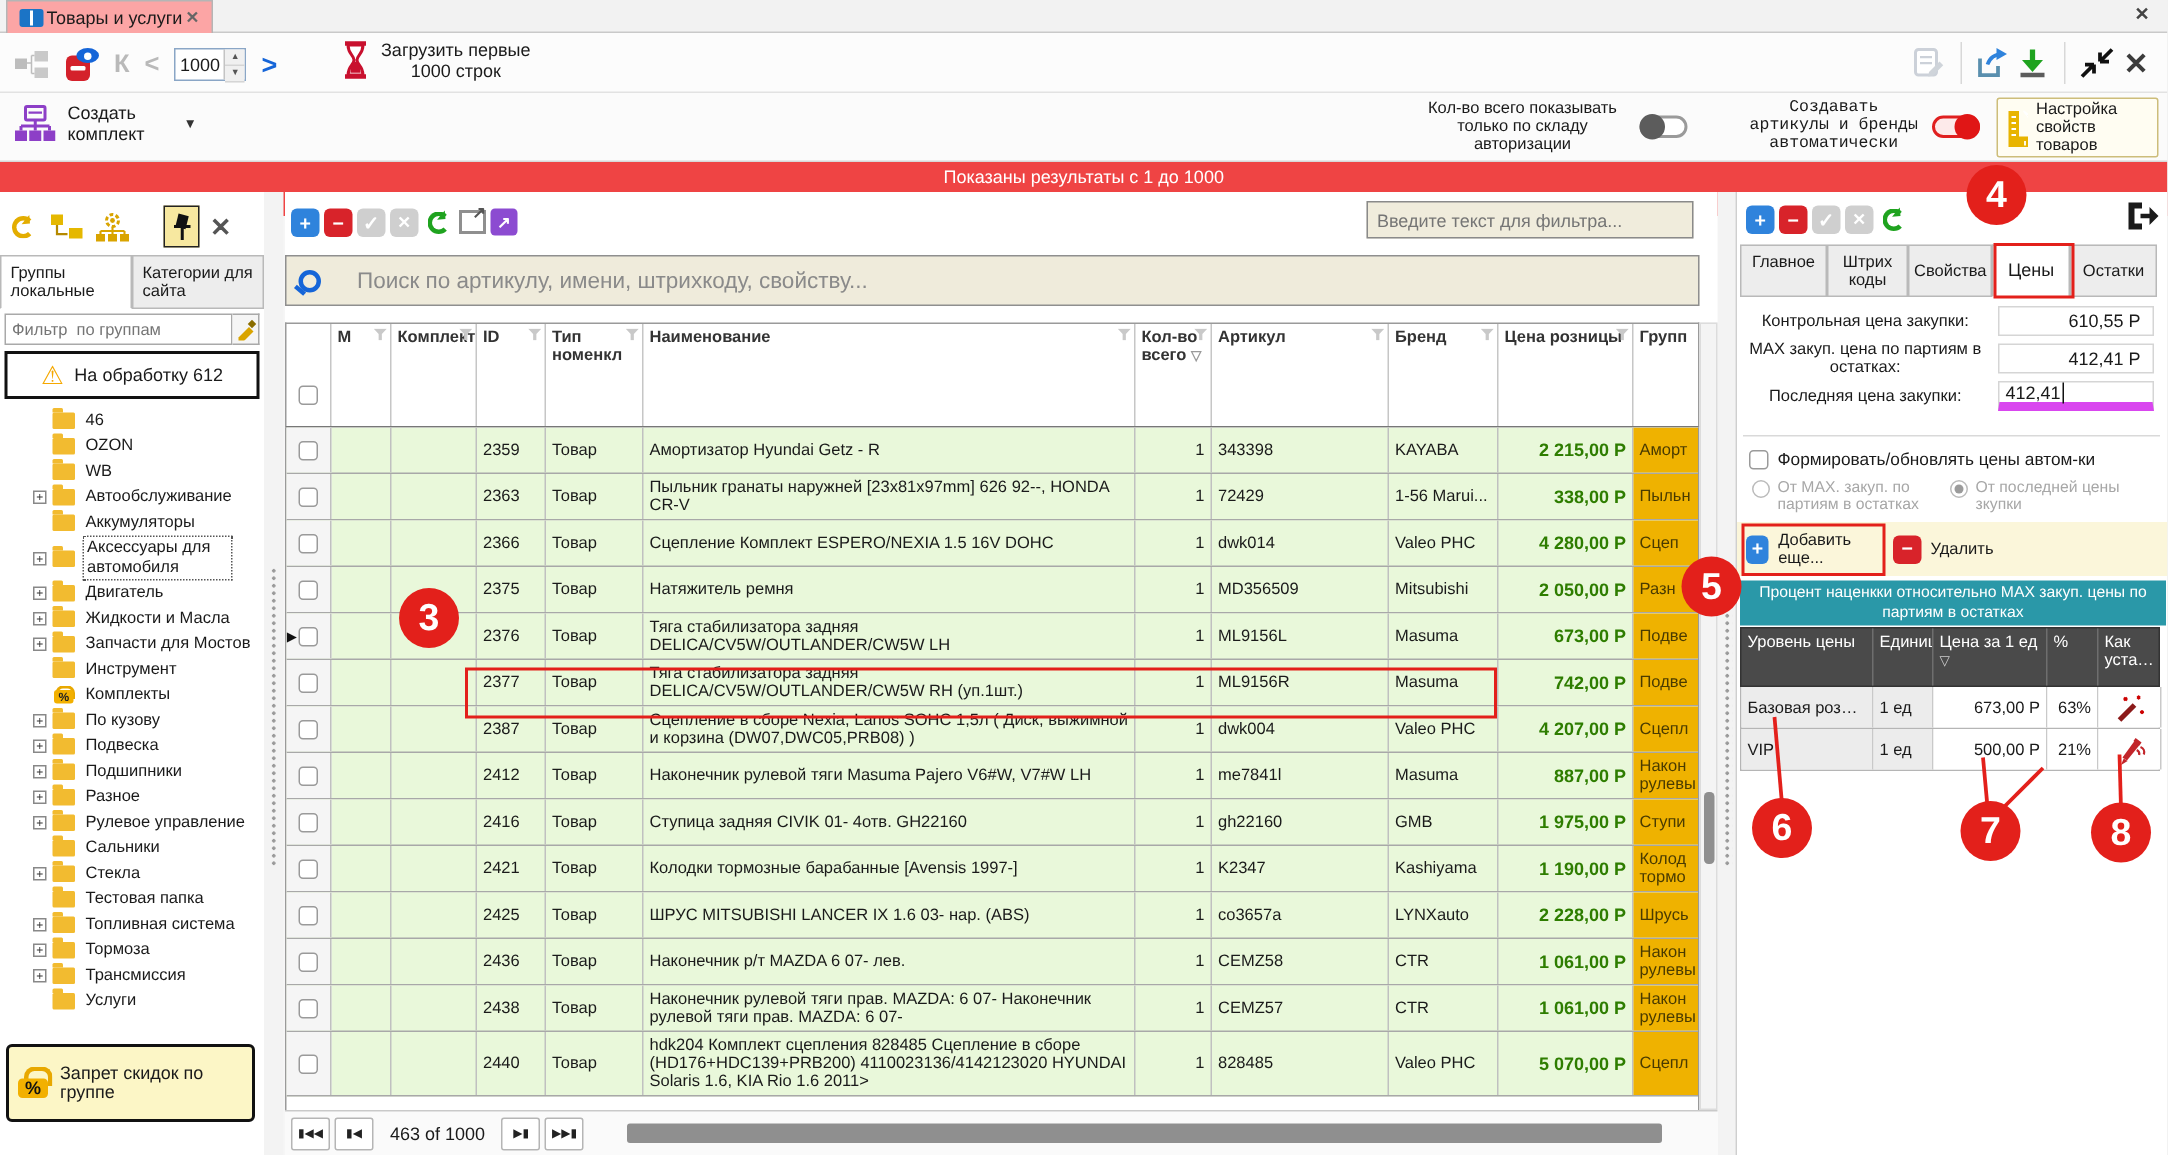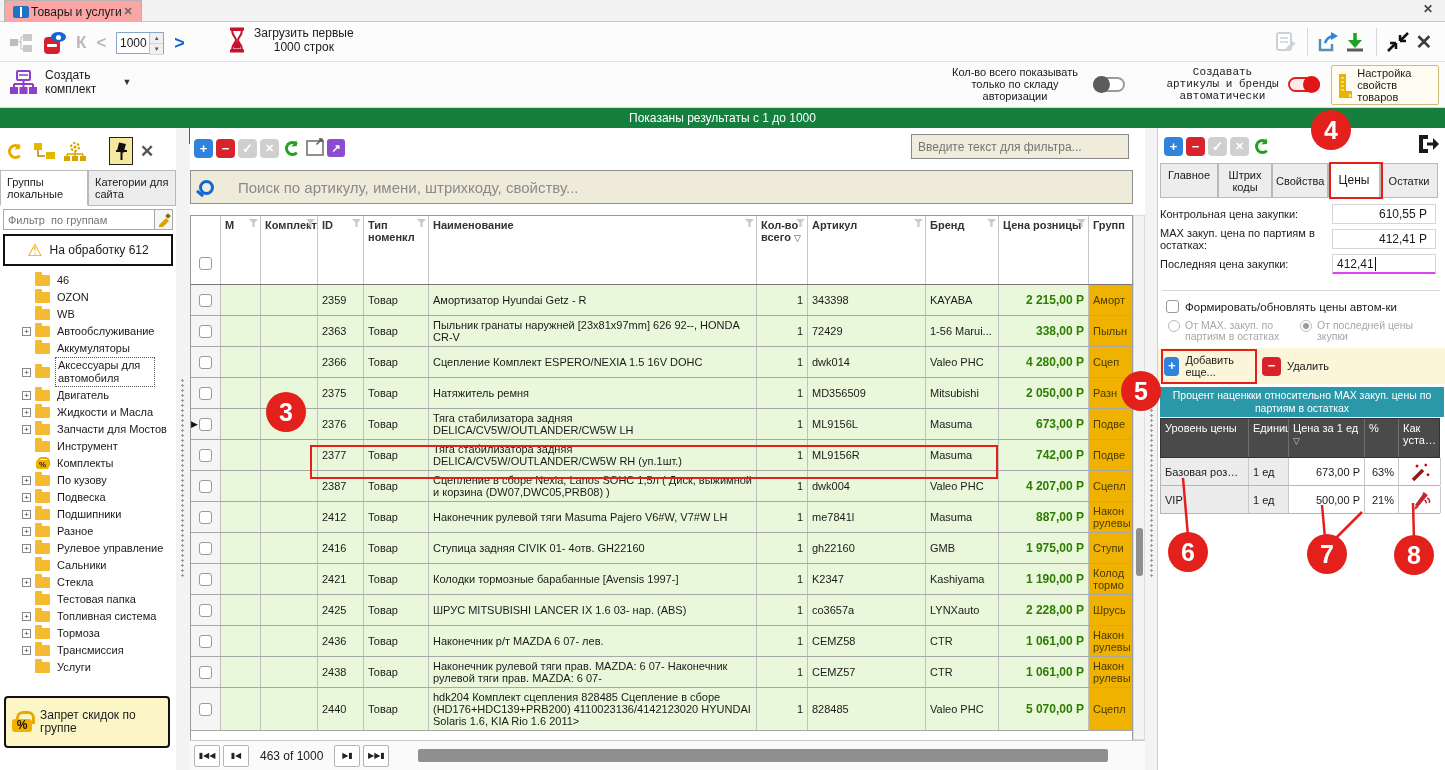--- a/index.html
+++ b/index.html
@@ -50,21 +50,21 @@
   .toggle { width:32px; height:15px; border-radius:8px; position:relative; }
   .toggle.off { background:#fff; border:2px solid #9a9a9a; }
   .toggle.off::after { content:""; position:absolute; left:-2px; top:-3px; width:17px; height:17px; border-radius:50%; background:#5c5c5c; }
   .toggle.on { background:#fdeaea; border:2px solid #e02020; }
   .toggle.on::after { content:""; position:absolute; right:-2px; top:-3px; width:17px; height:17px; border-radius:50%; background:#e01616; }
   .props-btn { position:absolute; right:6px; top:3px; width:108px; height:40px; background:#fffdf2;
                border:1px solid #cdbd7a; border-radius:2px; display:flex; align-items:center; gap:5px; padding:2px 4px;}
   .props-btn .lbl { font-size:11px; line-height:12px; }
 
   
-  #resultsbar { position:absolute; left:0; top:108px; width:1445px; height:36px; background:#15803d;
+  #resultsbar { position:absolute; left:0; top:108px; width:1445px; height:36px; background:#ef4444;
                 color:#fff; text-align:center; font-size:12px; line-height:20px; }
 
   
   #sidebar { position:absolute; left:0; top:128px; width:176px; height:642px; background:#fff; }
   .sb-icons { position:absolute; left:0; top:8px; width:176px; height:30px; display:flex; align-items:center; gap:7px; padding:0 5px;}
   .pin-btn { width:24px; height:28px; background:#f7e8a0; border:1.5px solid #222; display:flex; align-items:center; justify-content:center; margin-left:14px;}
   .sb-x { color:#555; font-size:17px; font-weight:bold; }
   .sb-tabs { position:absolute; left:0; top:42px; width:176px; height:36px; display:flex; }
   .sb-tab { flex:1; font-size:11px; line-height:12px; text-align:left; padding:5px 4px 0 6px; border:1px solid #b9b9b9; background:#ededed; }
   .sb-tab.active { background:#fff; border-bottom:1px solid #fff; }
@@ -159,24 +159,24 @@
   
   #panel { position:absolute; left:1157px; top:128px; width:288px; height:642px; background:#fff; border-left:1px solid #cfcfcf;}
   .ptoolbar { position:absolute; left:6px; top:6px; height:24px; display:flex; align-items:center; gap:3px; }
   .exit-ic { position:absolute; right:4px; top:5px; }
   .ptabs { position:absolute; left:2px; top:35px; width:284px; height:35px; display:flex; }
   .ptab { border:1px solid #b9b9b9; background:#ededed; font-size:11px; line-height:12px; text-align:center;
           padding:5px 3px 0 3px; flex:none; }
   .ptab.active { background:#fff; border-bottom:1px solid #fff; font-size:12px; }
   .pfields { position:absolute; left:2px; top:76px; width:284px; }
   .pfield { display:flex; align-items:center; margin-bottom:3px; }
-  .pfield .lbl { width:172px; text-align:left; font-size:11px; line-height:12px; padding-right:5px; }
+  .pfield .lbl { width:172px; text-align:center; font-size:11px; line-height:12px; padding-right:5px; }
   .pfield .val { width:104px; height:20px; border:1px solid #d5d5d5; background:#fff; font-size:12px;
                  display:flex; align-items:center; justify-content:flex-end; padding:0 8px; }
-  .pfield .val.edit { justify-content:flex-start; border-bottom:2px solid #d946ef; padding:4px 4px;}
+  .pfield .val.edit { justify-content:flex-start; border-bottom:6px solid #d946ef; padding:4px 4px;}
   .caret-line { display:inline-block; width:1px; height:14px; background:#111; margin-left:1px; }
   .psep { position:absolute; left:4px; top:162px; width:278px; height:1px; background:#d9d9d9; }
   .pcheck { position:absolute; left:8px; top:172px; display:flex; align-items:center; gap:6px; font-size:11.5px; }
   .pradios { position:absolute; left:10px; top:192px; width:276px; display:flex; }
   .pradio { display:flex; gap:5px; color:#a7a7a7; font-size:10.5px; line-height:11px; width:132px; }
   .rdot { width:12px; height:12px; border:1px solid #bbb; border-radius:50%; flex:none; position:relative; background:#fff;}
   .rdot.on::after { content:""; position:absolute; left:2px; top:2px; width:6px; height:6px; border-radius:50%; background:#9b9b9b; }
   .pbtnrow { position:absolute; left:0; top:220px; width:288px; height:36px; background:#fbf6da; display:flex; align-items:center; gap:10px; padding:0 6px;}
   .pabtn { display:flex; align-items:center; gap:6px; font-size:11px; line-height:12px; }
   .pbanner { position:absolute; left:2px; top:259px; width:284px; height:30px; background:#2a98a8; color:#fff;

